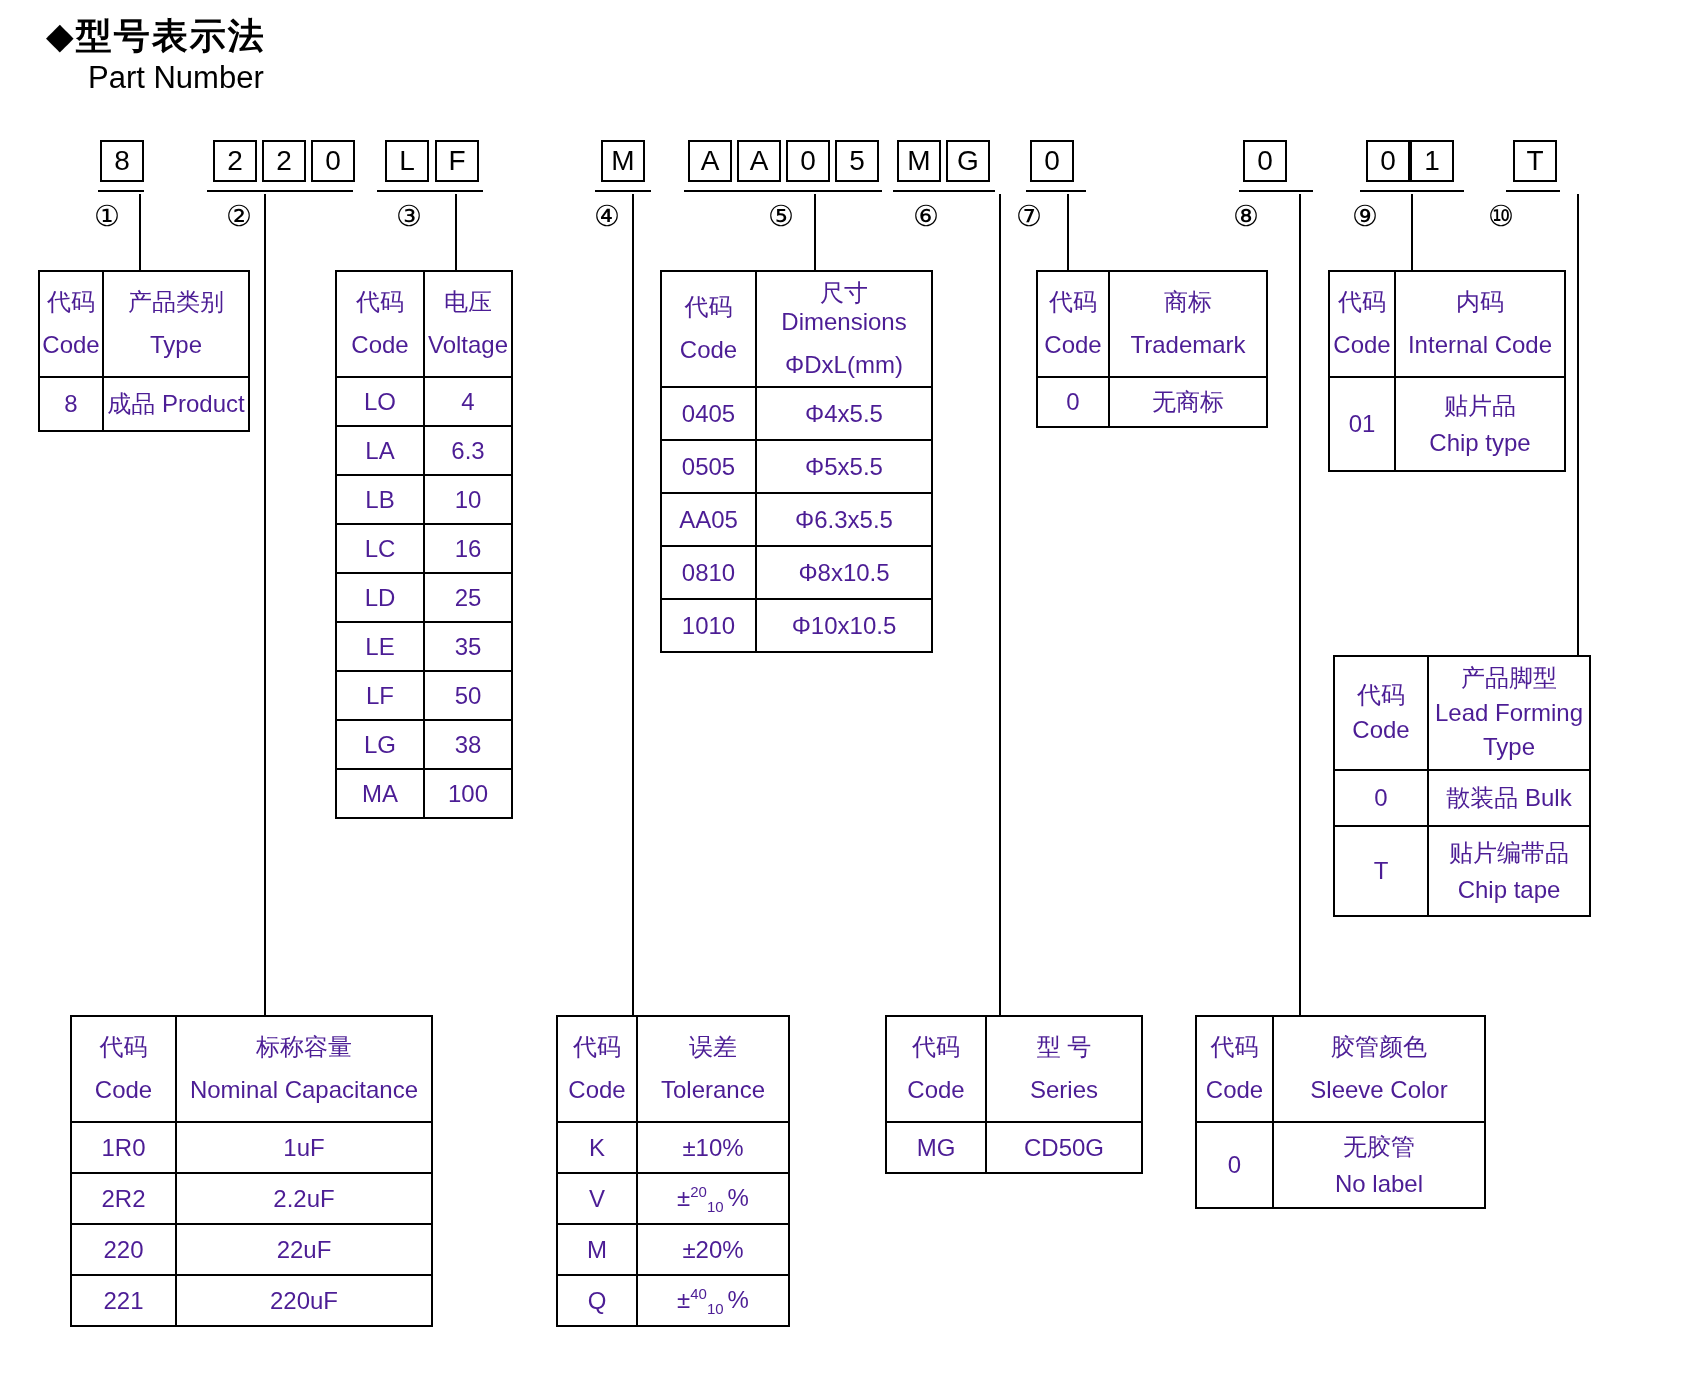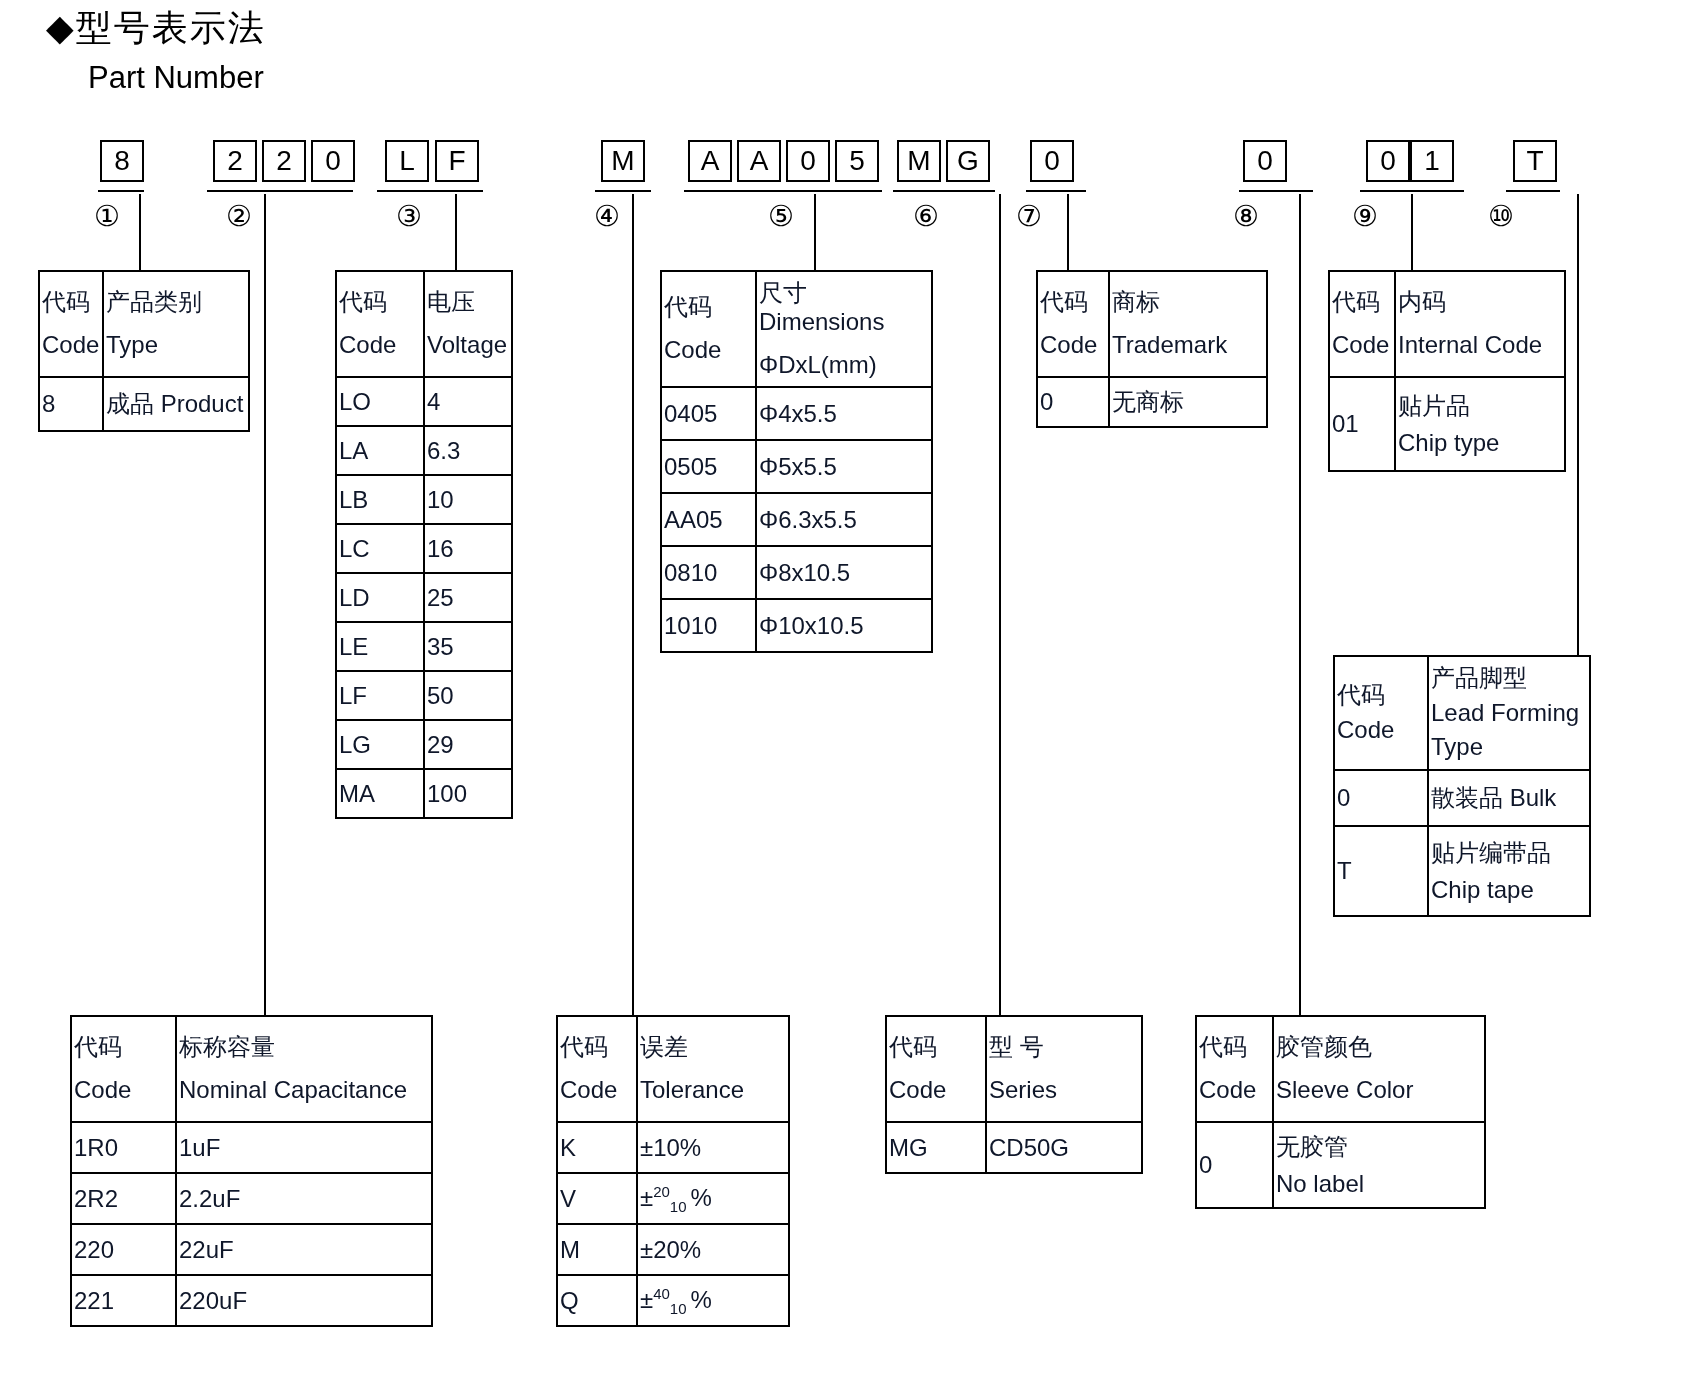--- a/index.html
+++ b/index.html
@@ -1,26 +1,26 @@
 <!DOCTYPE html>
 <html><head>
 <meta charset="utf-8">
 <style>
   html,body{margin:0;padding:0;background:#fff;}
   .page{position:relative;width:1706px;height:1376px;background:#fff;color:#000;
         font-family:"Liberation Sans","DejaVu Sans",sans-serif;overflow:hidden;}
-  .title-zh{position:absolute;left:46px;top:4px;font-size:36px;font-weight:400;letter-spacing:2px;}
+  .title-zh{position:absolute;left:46px;top:12px;font-size:36px;font-weight:700;letter-spacing:2px;}
   .title-en{position:absolute;left:88px;top:60px;font-size:31px;}
   .pn-box{position:absolute;top:140px;width:40px;height:38px;border:2px solid #000;
           display:flex;align-items:center;justify-content:center;font-size:28px;}
   .uline{position:absolute;top:190px;height:2px;background:#000;}
   .marker{position:absolute;top:202px;font-size:29px;line-height:1;}
   .vline{position:absolute;width:2px;background:#000;top:194px;}
   table.dtable{position:absolute;border-collapse:collapse;table-layout:fixed;
-               font-size:24px;color:#0f172a;}
+               text-align:center;font-size:24px;color:#4c1d95;}
   table.dtable td{border:2px solid #000;padding:0 2px;vertical-align:middle;}
   .hdr td div{padding:7px 0;line-height:1.2;}
   .t-lead .hdr td div{padding:3px 0;}
   .hdr td{height:104px;}
   .t-lead .hdr td{height:112px;}
   .t-product  tr.r td{height:52px;}
   .t-voltage  tr.r td{height:47px;}
   .t-dim      tr.r td{height:51px;}
   .t-tm       tr.r td{height:48px;}
   .t-internal tr.r td{height:92px;}
@@ -157,21 +157,21 @@
     <tr class="r">
           <td>LE</td>
           <td>35</td>
         </tr>
     <tr class="r">
           <td>LF</td>
           <td>50</td>
         </tr>
     <tr class="r">
           <td>LG</td>
-          <td>29</td>
+          <td>38</td>
         </tr>
     <tr class="r">
           <td>MA</td>
           <td>100</td>
         </tr>
   </tbody>
     </table>
 
   <table class="dtable t-dim" style="left:660px;top:270px">
     <colgroup>

